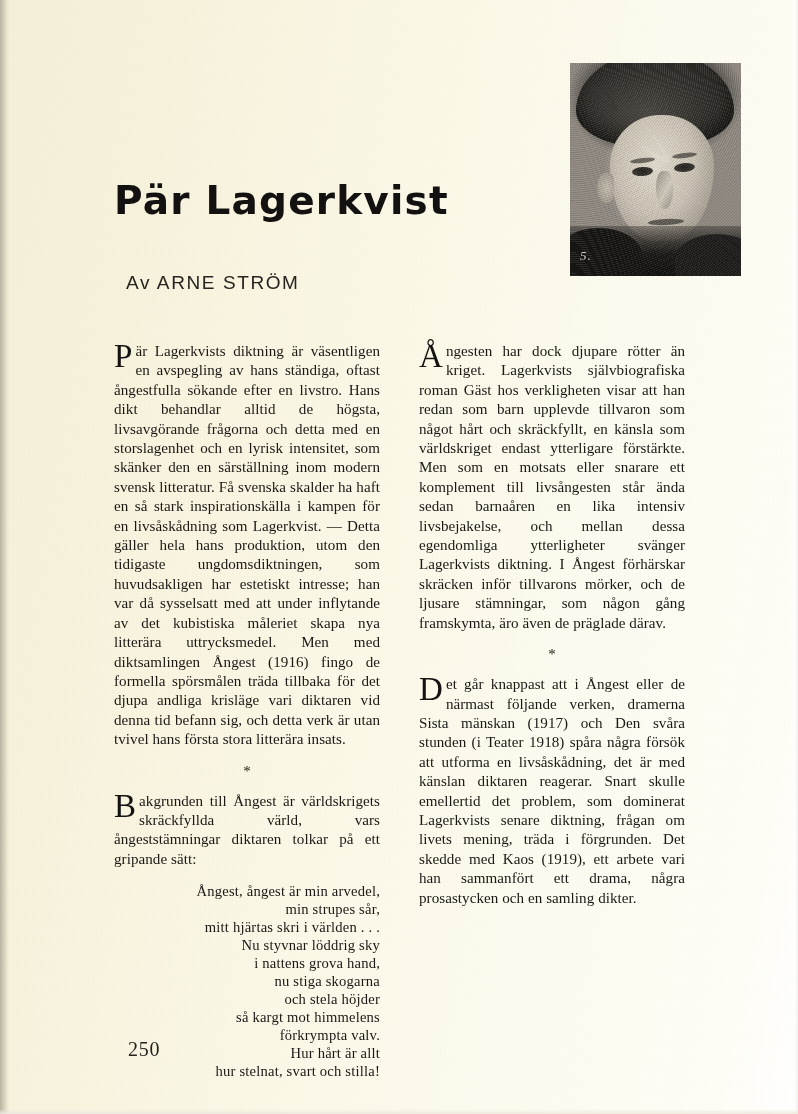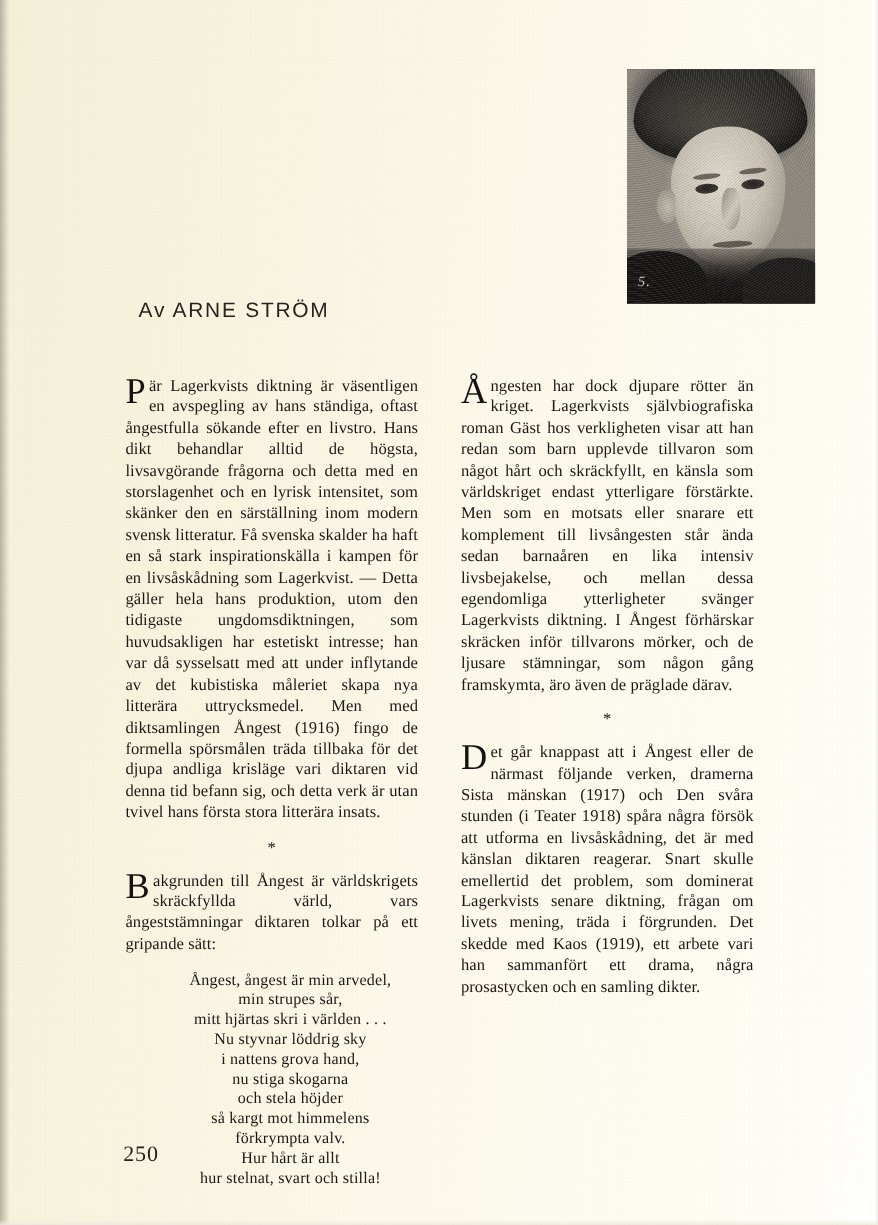--- a/index.html
+++ b/index.html
@@ -241,27 +241,27 @@
     line-height: 16px;
     color: #1a1714;
     letter-spacing: 0;
   }
 
   .poem {
     margin: 13px 0 0 34px;
     font-size: 14.6px;
     line-height: 18.0px;
     white-space: pre-line;
-    text-align: center;
+    text-align: right;
     letter-spacing: .2px;
   }
 
   .folio {
     position: absolute;
-    left: 112px;
+    left: 128px;
     top: 1038px;
     font-size: 20px;
     letter-spacing: .8px;
     color: #25221e;
   }
 </style>
 </head>
 <body>
 
 <div class="page">
@@ -281,20 +281,21 @@
     <div class="ph-eye-r"></div>
     <div class="ph-nose"></div>
     <div class="ph-mouth"></div>
     <div class="ph-collar"></div>
     <div class="ph-shoulder-l"></div>
     <div class="ph-shoulder-r"></div>
     <div class="ph-signature">5.</div>
     <div class="ph-halftone"></div>
   </div>
 
+  <h1 class="title">Pär Lagerkvist</h1>
   <p class="byline">Av ARNE STRÖM</p>
 
   <div class="columns">
 
     <div class="col">
 
       <p class="dropcap-para"><span class="dropcap">P</span><span>är Lagerkvists diktning är väsentligen en avspegling av hans ständiga, oftast ångestfulla sökande efter en livstro. Hans dikt behandlar alltid de högsta, livsavgörande frågorna och detta med en storslagenhet och en lyrisk intensitet, som skänker den en särställning inom modern svensk litteratur. Få svenska skalder ha haft en så stark inspirationskälla i kampen för en livsåskådning som Lagerkvist. — Detta gäller hela hans produktion, utom den tidigaste ungdomsdiktningen, som huvudsakligen har estetiskt intresse; han var då sysselsatt med att under inflytande av det kubistiska måleriet skapa nya litterära uttrycksmedel. Men med diktsamlingen Ångest (1916) fingo de formella spörsmålen träda tillbaka för det djupa andliga krisläge vari diktaren vid denna tid befann sig, och detta verk är utan tvivel hans första stora litterära insats.</span></p>
 
       <div class="sep-star">*</div>
 

